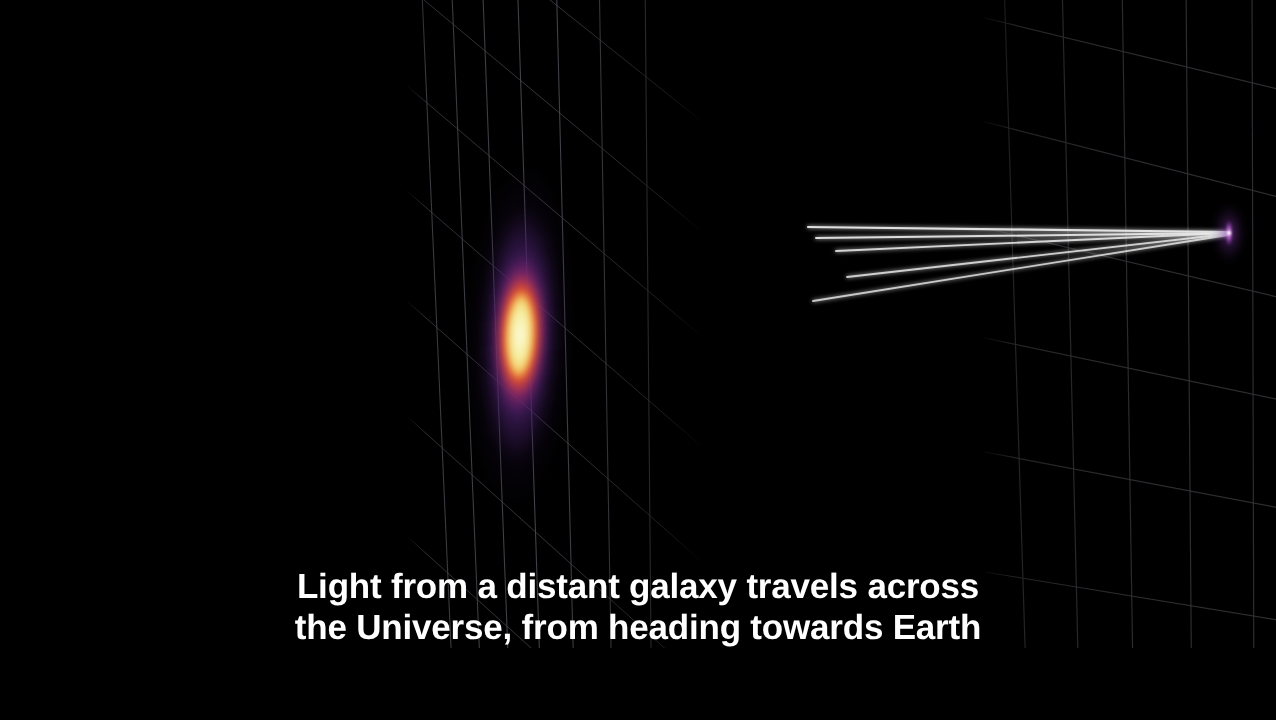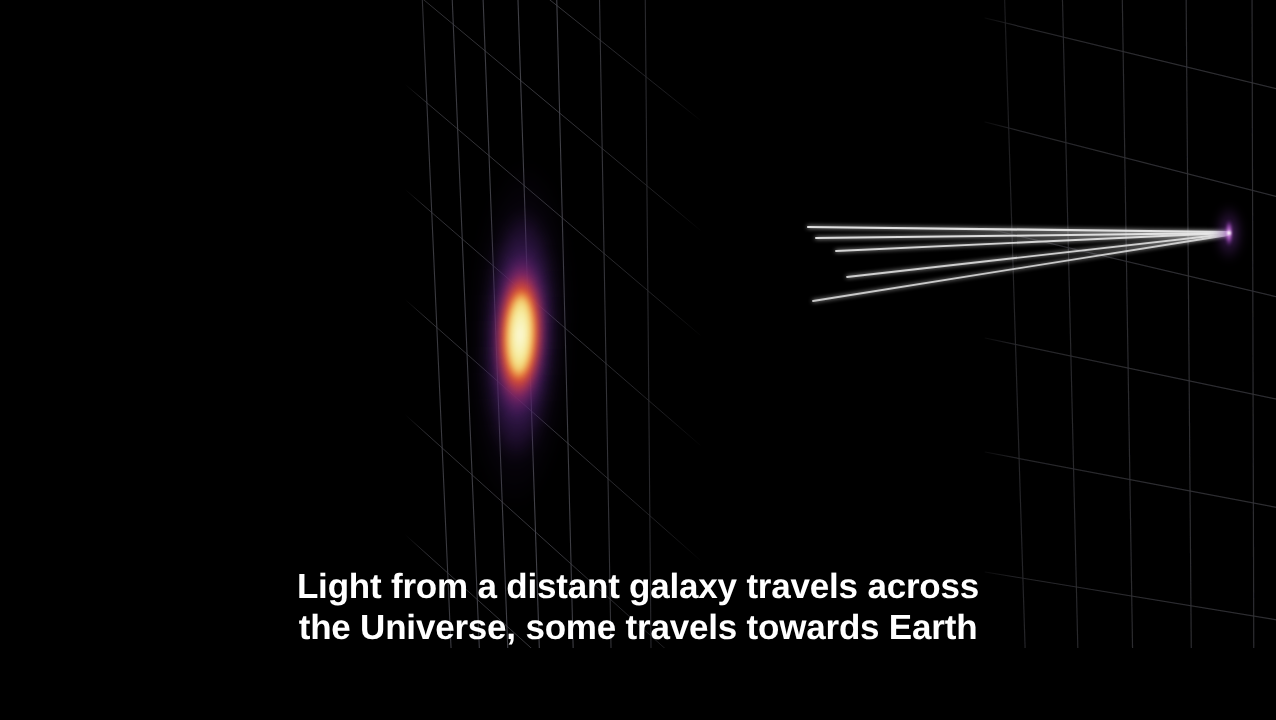--- a/index.html
+++ b/index.html
@@ -285,16 +285,16 @@
   </div>
 
   <div class="galaxy-host" id="galaxy-distant">
     <div class="dg-halo"></div>
     <div class="dg-core"></div>
     <div class="dg-spark"></div>
   </div>
 
   <div id="caption">
     <span class="cap-line">Light from a distant galaxy travels across</span>
-    <span class="cap-line">the Universe, some travels towards Earth</span>
+    <span class="cap-line">the Universe, from heading towards Earth</span>
   </div>
 
 </div>
 
 </body></html>

